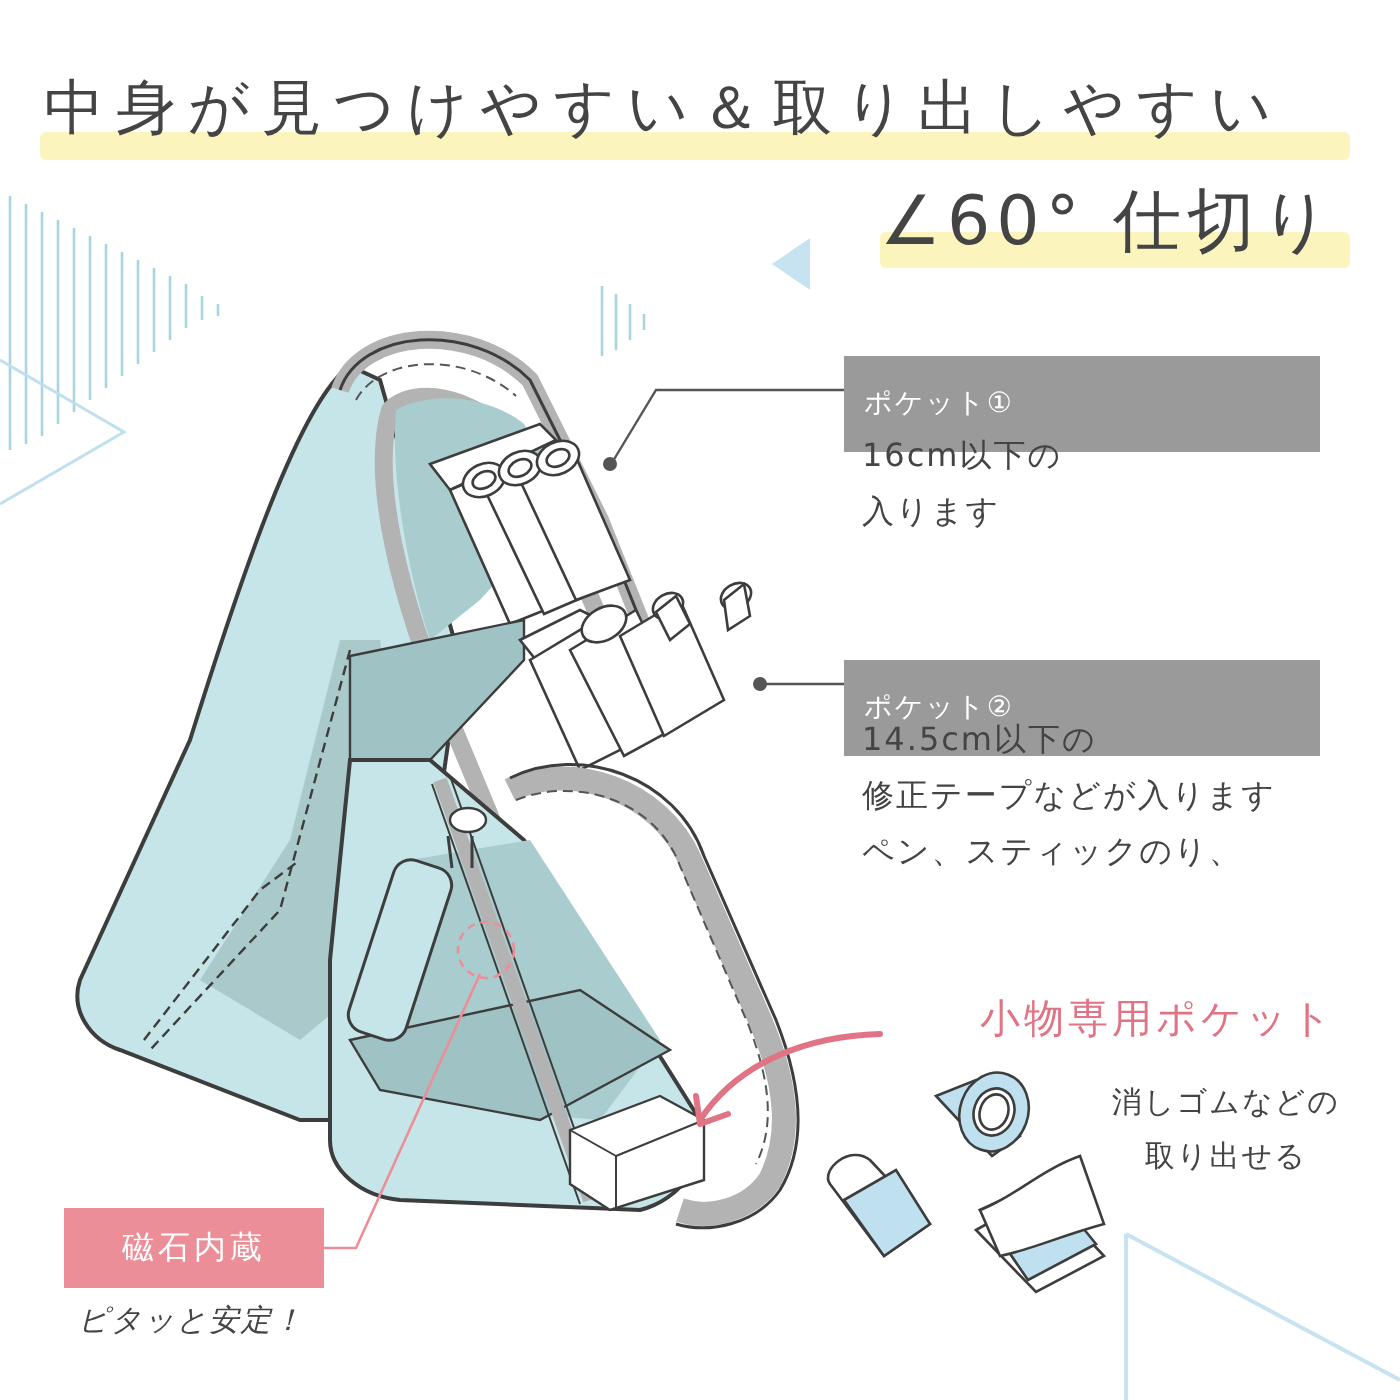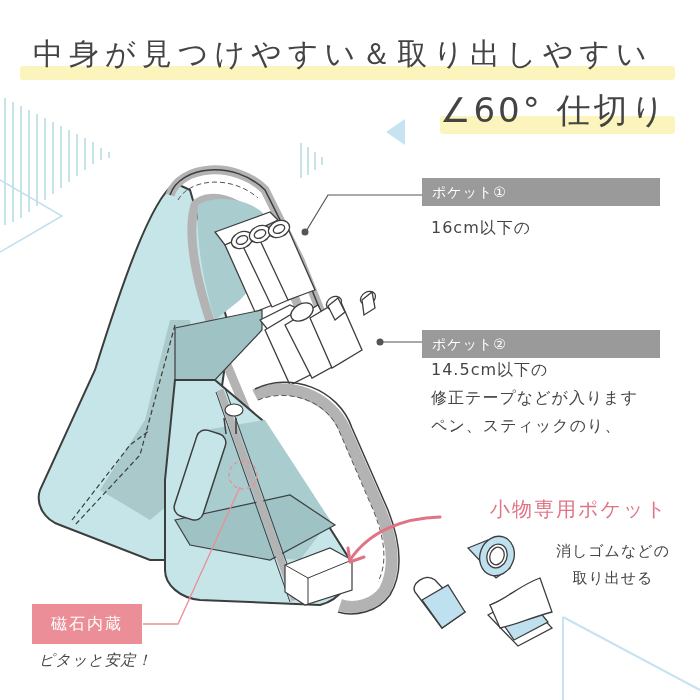--- a/index.html
+++ b/index.html
@@ -1,27 +1,27 @@
 <!DOCTYPE html>
 <html><head>
 <meta charset="utf-8">
 <style>
   html, body { margin:0; padding:0; background:#ffffff; }
   body { width:700px; height:700px; position:relative; overflow:hidden;
          font-family:"DejaVu Sans", "Liberation Sans", sans-serif; color:#3d3d3d; }
   .hl { position:absolute; background:#fbf4b6; border-radius:3px; opacity:0.9; }
   .title-line { position:absolute; font-size:30px; letter-spacing:6px; color:#444; white-space:nowrap; font-weight:400; }
   .angle-line { position:absolute; font-size:34px; letter-spacing:3px; color:#444; white-space:nowrap; }
-  .tag { position:absolute; background:#9a9a9a; color:#fff; font-size:14px; padding:2px 10px;
+  .tag { position:absolute; background:#9a9a9a; color:#fff; font-size:14px; padding:12px 10px;
          height:24px; line-height:24px; letter-spacing:1px; }
   .desc { position:absolute; font-size:16px; line-height:28px; color:#444; white-space:nowrap; letter-spacing:1px; }
   .pink-title { position:absolute; color:#e07484; font-size:20px; letter-spacing:2px; white-space:nowrap;margin-left:32px; }
   .small-desc { position:absolute; font-size:15px; line-height:27px; color:#444; text-align:center; white-space:nowrap; letter-spacing:1px; }
   .magnet-tag { position:absolute; background:#ec8e97; color:#fff; font-size:16px; letter-spacing:2px;
-                width:110px; height:40px; line-height:40px; text-align:center; }
+                width:130px; height:40px; line-height:40px; text-align:center; }
   .magnet-sub { position:absolute; font-size:15px; color:#444; white-space:nowrap; letter-spacing:1px; }
   svg { position:absolute; left:0; top:0; }
 </style>
 </head>
 <body>
 
 <svg width="700" height="700" viewBox="0 0 700 700">
 
   <g stroke="#a8d6dc" stroke-width="1.3">
     <line x1="5" y1="98" x2="5" y2="225"></line>
@@ -138,26 +138,27 @@
   <g stroke="#3d3d3d" stroke-width="1.3">
     <polygon points="488,615 522,596 552,628 518,646" fill="#fff"></polygon>
     <polygon points="490,605 522,590 548,622 514,640" fill="#bfe0ef"></polygon>
     <path d="M490 605 C505 600 520 585 540 578 L552 612 C530 618 515 625 500 628 Z" fill="#fff"></path>
   </g>
 </svg>
 
 <div class="hl" style="left:20px;top:66px;width:655px;height:14px;"></div>
 <div class="hl" style="left:440px;top:116px;width:235px;height:18px;"></div>
 
-<div class="title-line" style="left:33px;top:34px;">中身が見つけやすい＆取り出しやすい</div>
+<div class="title-line" style="left:22px;top:34px;">中身が見つけやすい＆取り出しやすい</div>
 <div class="angle-line" style="left:440px;top:88px;">∠60° 仕切り</div>
 
 <div class="tag" style="left:422px;top:178px;width:218px;">ポケット①</div>
 <div class="desc" style="left:431px;top:214px;">
   <div>16cm以下の</div>
+  <div>入ります</div>
 </div>
 
 <div class="tag" style="left:422px;top:330px;width:218px;">ポケット②</div>
 <div class="desc" style="left:431px;top:356px;">
   <div>14.5cm以下の</div>
   <div>修正テープなどが入ります</div>
   <div>ペン、スティックのり、</div>
 </div>
 
 <div class="pink-title" style="left:458px;top:496px;">小物専用ポケット</div>

